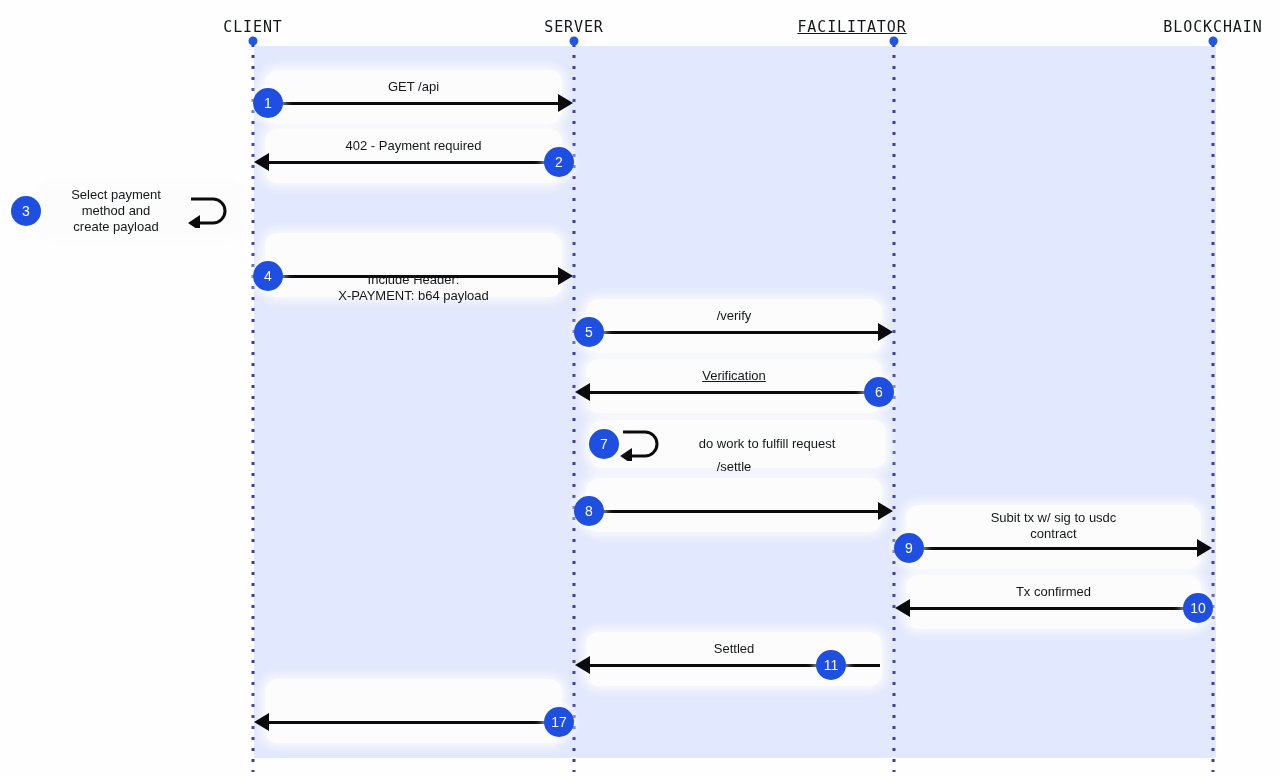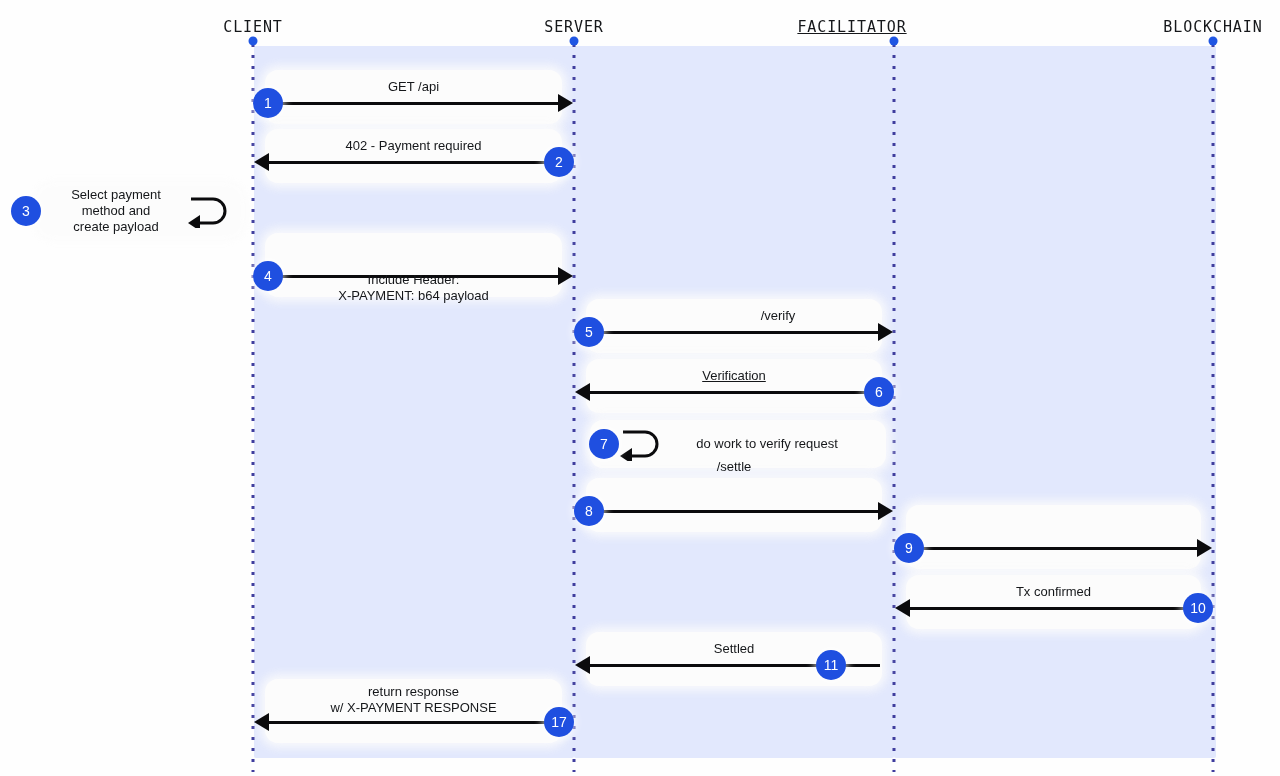--- a/index.html
+++ b/index.html
@@ -176,52 +176,52 @@
     <div class="badge" style="left: 26px; top: 211px;">3</div>
     <div class="msg-pill" style="left: 265px; top: 233px; width: 297px; height: 64px;"></div>
     <div class="arrow-line" style="left: 267px; top: 275px; width: 293px;"></div>
     <div class="arrowhead right" style="top: 276px; left: 558px;"></div>
     <div class="msg-label" style="left: 413.5px; top: 236px; margin-top: 36px;">Include Header:
 X-PAYMENT: b64 payload</div>
     <div class="badge" style="left: 268px; top: 276px;">4</div>
     <div class="msg-pill" style="left: 586px; top: 299px; width: 296px; height: 54px;"></div>
     <div class="arrow-line" style="left: 588px; top: 331px; width: 292px;"></div>
     <div class="arrowhead right" style="top: 332px; left: 878px;"></div>
-    <div class="msg-label" style="left: 734px; top: 308px; margin-left: 44px;">/verify</div>
+    <div class="msg-label" style="left: 734px; top: 308px;">/verify</div>
     <div class="badge" style="left: 589px; top: 332px;">5</div>
     <div class="msg-pill" style="left: 586px; top: 359px; width: 296px; height: 54px;"></div>
     <div class="arrow-line" style="left: 588px; top: 391px; width: 292px;"></div>
     <div class="arrowhead left" style="top: 392px; left: 575px;"></div>
     <div class="msg-label" style="left: 734px; top: 368px; text-decoration: underline;">Verification</div>
     <div class="badge" style="left: 879px; top: 392px;">6</div>
     <div class="msg-pill" style="left: 590px; top: 420px; width: 296px; height: 48px;"></div>
     <div class="selfloop" style="left: 641px; top: 444px; width: 44px; height: 34px;"><svg width="44" height="34" viewBox="0 0 44 34">
         <path d="M4 5 H26 A12 12 0 0 1 26 29 H10" fill="none" stroke="#0B0B0D" stroke-width="3"></path>
         <path d="M13 21 L1 29 L13 37 Z" fill="#0B0B0D"></path>
       </svg></div>
-    <div class="note-text" style="left: 767px; top: 444px;">do work to verify request</div>
+    <div class="note-text" style="left: 767px; top: 444px;">do work to fulfill request</div>
     <div class="badge" style="left: 604px; top: 444px;">7</div>
     <div class="msg-pill" style="left: 586px; top: 478px; width: 296px; height: 54px;"></div>
     <div class="arrow-line" style="left: 588px; top: 510px; width: 292px;"></div>
     <div class="arrowhead right" style="top: 511px; left: 878px;"></div>
     <div class="msg-label" style="left: 734px; top: 459px;">/settle</div>
     <div class="badge" style="left: 589px; top: 511px;">8</div>
     <div class="msg-pill" style="left: 906px; top: 505px; width: 295px; height: 64px;"></div>
     <div class="arrow-line" style="left: 908px; top: 547px; width: 291px;"></div>
     <div class="arrowhead right" style="top: 548px; left: 1197px;"></div>
+    <div class="msg-label" style="left: 1053.5px; top: 510px;">Subit tx w/ sig to usdc
+contract</div>
     <div class="badge" style="left: 909px; top: 548px;">9</div>
     <div class="msg-pill" style="left: 906px; top: 575px; width: 295px; height: 54px;"></div>
     <div class="arrow-line" style="left: 908px; top: 607px; width: 291px;"></div>
     <div class="arrowhead left" style="top: 608px; left: 895px;"></div>
     <div class="msg-label" style="left: 1053.5px; top: 584px;">Tx confirmed</div>
     <div class="badge" style="left: 1198px; top: 608px;">10</div>
     <div class="msg-pill" style="left: 586px; top: 632px; width: 296px; height: 54px;"></div>
     <div class="arrow-line" style="left: 588px; top: 664px; width: 292px;"></div>
     <div class="arrowhead left" style="top: 665px; left: 575px;"></div>
     <div class="msg-label" style="left: 734px; top: 641px;">Settled</div>
     <div class="badge" style="left: 831px; top: 665px;">11</div>
     <div class="msg-pill" style="left: 265px; top: 679px; width: 297px; height: 64px;"></div>
     <div class="arrow-line" style="left: 267px; top: 721px; width: 293px;"></div>
     <div class="arrowhead left" style="top: 722px; left: 254px;"></div>
-    <div class="msg-label" style="left: 413.5px; top: 684px;">return response
-w/ X-PAYMENT RESPONSE</div>
     <div class="badge" style="left: 559px; top: 722px;">17</div>
   </div>
 
 </body></html>

